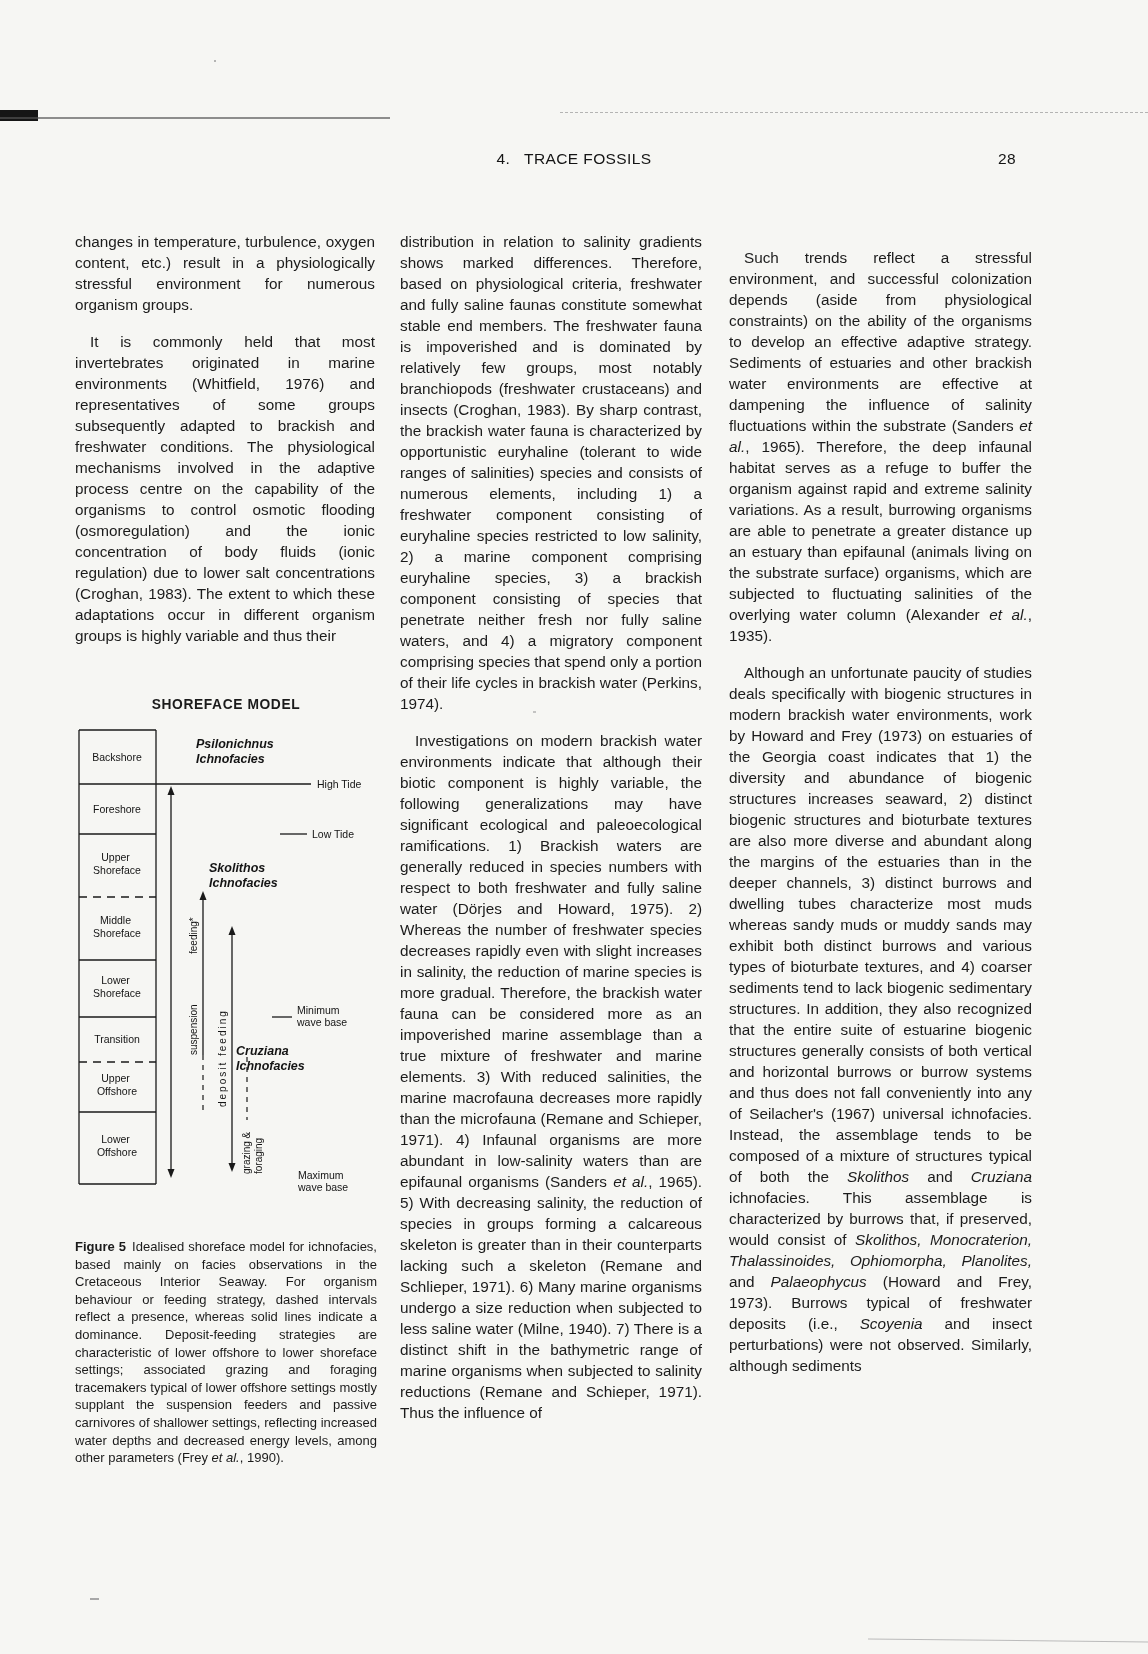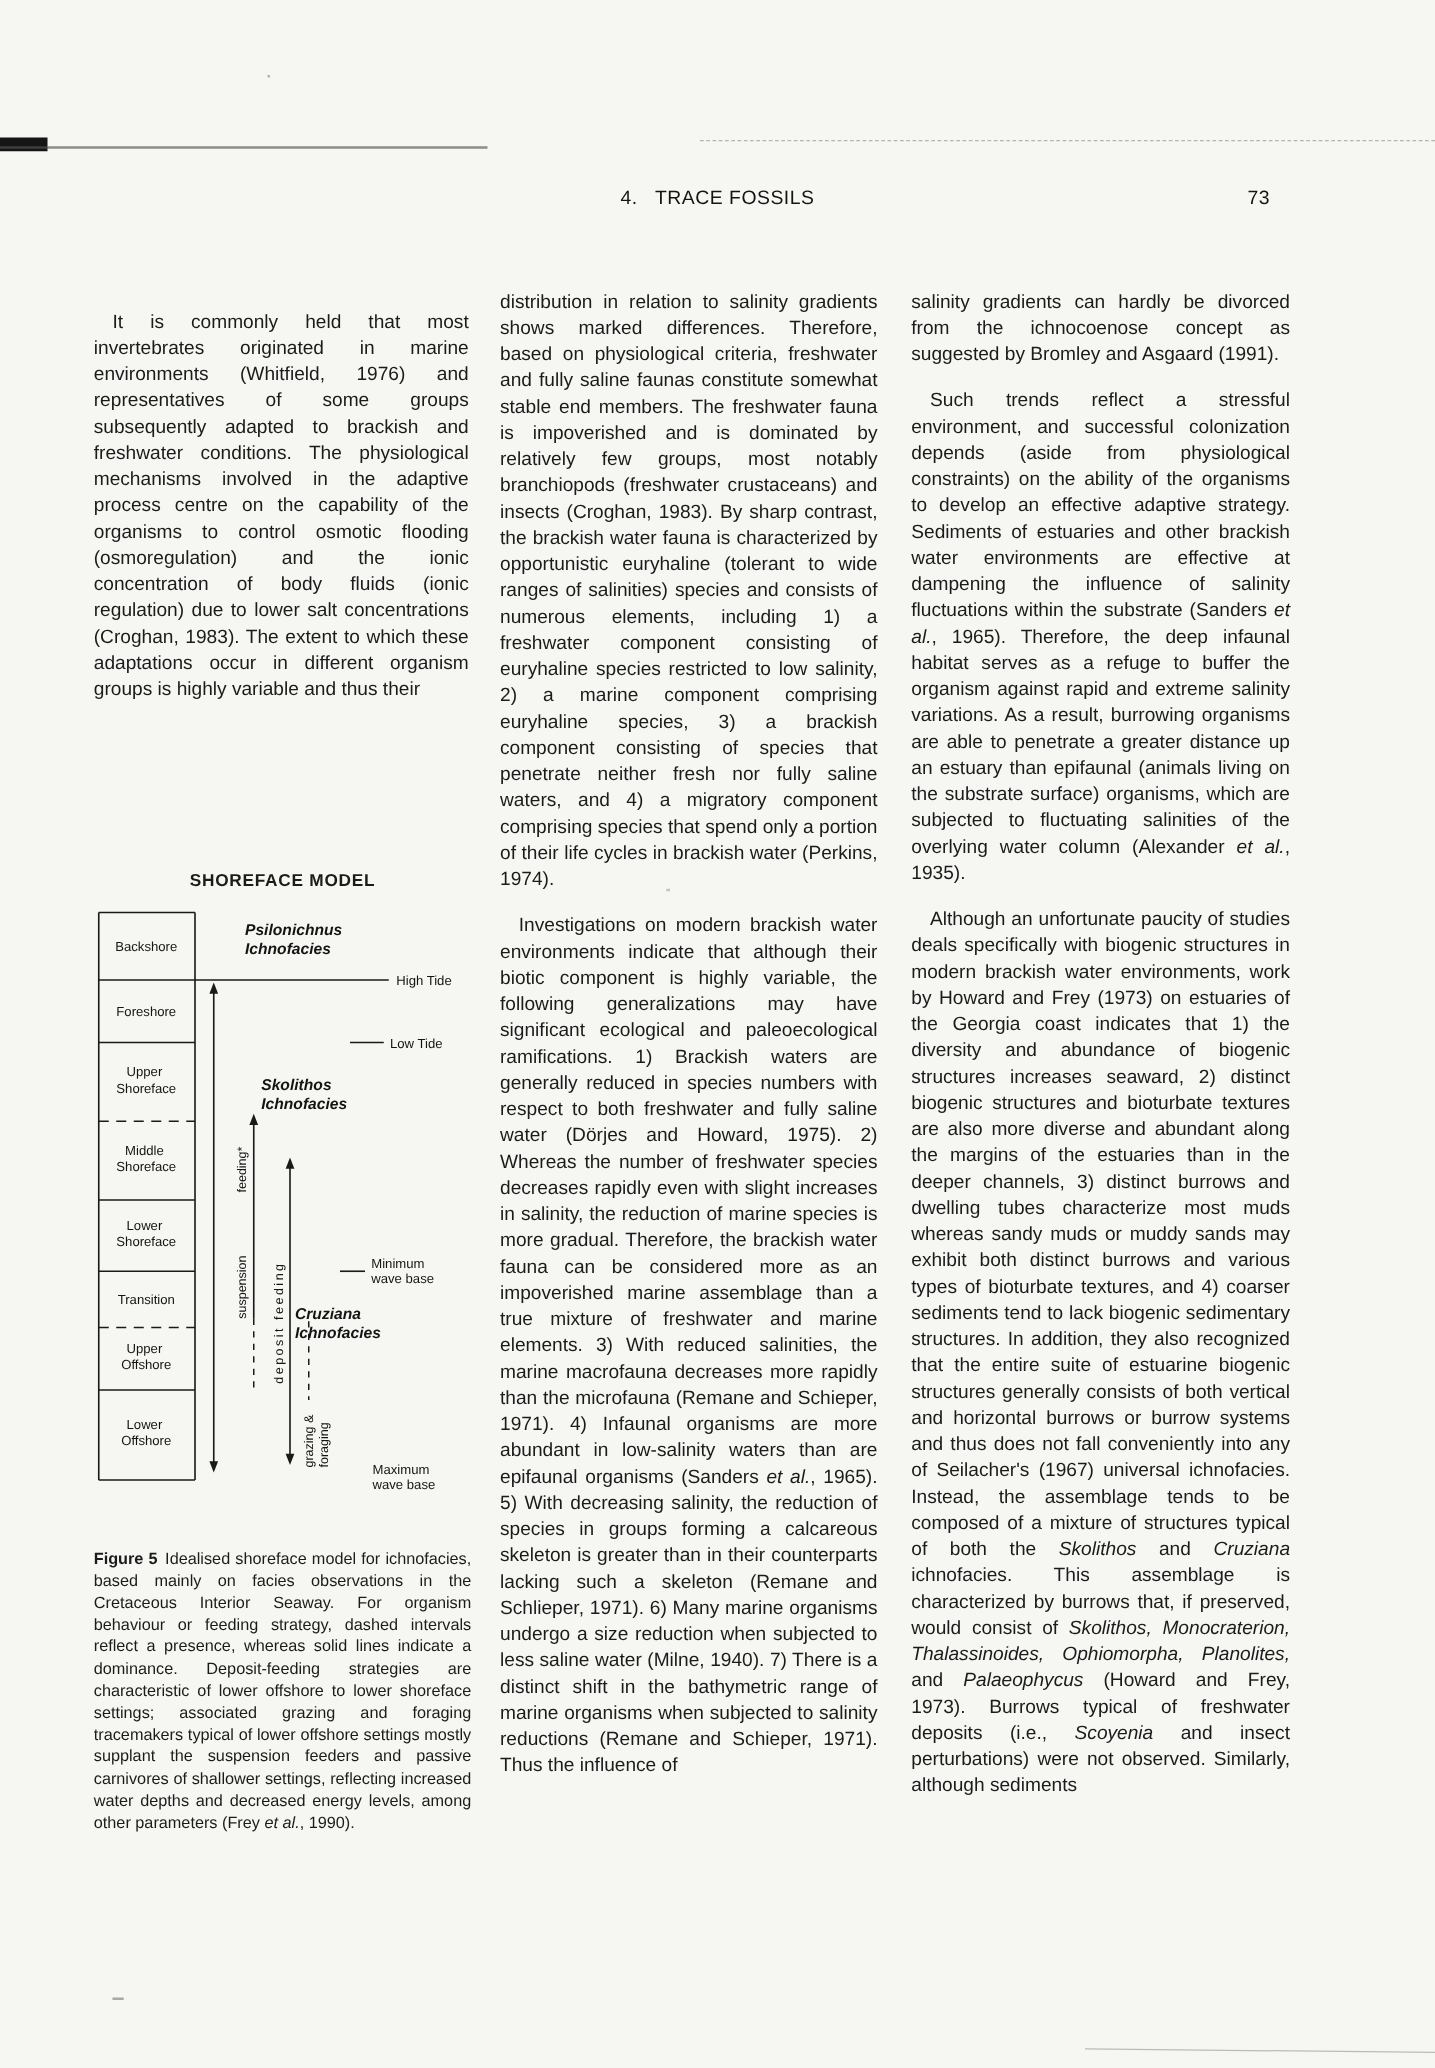--- a/index.html
+++ b/index.html
@@ -41,34 +41,34 @@
 <div class="abs" style="left:560px;top:112px;width:588px;height:0;border-top:1px dashed #999;opacity:.7;"></div>
 <div class="abs" style="left:214px;top:60px;width:2px;height:2px;background:#888;opacity:.6;"></div>
 <div class="abs" style="left:533px;top:711px;width:3px;height:2px;background:#999;opacity:.55;"></div>
 <div class="abs" style="left:90px;top:1598px;width:9px;height:2px;background:#888;opacity:.7;"></div>
 <div class="abs" style="left:868px;top:1640px;width:280px;height:0;border-top:1px solid #bbb;transform:rotate(0.6deg);"></div>
 
 <div class="abs" style="left:0;top:150px;width:976px;height:22px;">
   <div class="abs" style="left:374px;top:0;width:400px;text-align:center;">
     <span class="header-title">4.   TRACE FOSSILS</span>
   </div>
-  <span class="abs header-title" style="left:998px;top:0;">73</span>
+  <span class="abs header-title" style="left:998px;top:0;">28</span>
 </div>
 
 <div class="abs col" style="left:75px;top:231px;width:300px;">
+  <p><span>changes in temperature, turbulence, oxygen content, etc.) result in a physiologically stressful environment for numerous organism groups.</span></p>
   <p class="indent"><span>It is commonly held that most invertebrates originated in marine environments (Whitfield, 1976) and representatives of some groups subsequently adapted to brackish and freshwater conditions. The physiological mechanisms involved in the adaptive process centre on the capability of the organisms to control osmotic flooding (osmoregulation) and the ionic concentration of body fluids (ionic regulation) due to lower salt concentrations (Croghan, 1983). The extent to which these adaptations occur in different organism groups is highly variable and thus their</span></p>
 </div>
 
 <div class="abs col" style="left:400px;top:231px;width:302px;">
   <p><span>distribution in relation to salinity gradients shows marked differences. Therefore, based on physiological criteria, freshwater and fully saline faunas constitute somewhat stable end members. The freshwater fauna is impoverished and is dominated by relatively few groups, most notably branchiopods (freshwater crustaceans) and insects (Croghan, 1983). By sharp contrast, the brackish water fauna is characterized by opportunistic euryhaline (tolerant to wide ranges of salinities) species and consists of numerous elements, including 1) a freshwater component consisting of euryhaline species restricted to low salinity, 2) a marine component comprising euryhaline species, 3) a brackish component consisting of species that penetrate neither fresh nor fully saline waters, and 4) a migratory component comprising species that spend only a portion of their life cycles in brackish water (Perkins, 1974).</span></p>
   <p class="indent"><span>Investigations on modern brackish water environments indicate that although their biotic component is highly variable, the following generalizations may have significant ecological and paleoecological ramifications. 1) Brackish waters are generally reduced in species numbers with respect to both freshwater and fully saline water (Dörjes and Howard, 1975). 2) Whereas the number of freshwater species decreases rapidly even with slight increases in salinity, the reduction of marine species is more gradual. Therefore, the brackish water fauna can be considered more as an impoverished marine assemblage than a true mixture of freshwater and marine elements. 3) With reduced salinities, the marine macrofauna decreases more rapidly than the microfauna (Remane and Schieper, 1971). 4) Infaunal organisms are more abundant in low-salinity waters than are epifaunal organisms (Sanders </span><i>et al.</i><span>, 1965). 5) With decreasing salinity, the reduction of species in groups forming a calcareous skeleton is greater than in their counterparts lacking such a skeleton (Remane and Schlieper, 1971). 6) Many marine organisms undergo a size reduction when subjected to less saline water (Milne, 1940). 7) There is a distinct shift in the bathymetric range of marine organisms when subjected to salinity reductions (Remane and Schieper, 1971). Thus the influence of</span></p>
 </div>
 
 <div class="abs col" style="left:729px;top:231px;width:303px;">
-  <p><span>salinity gradients can hardly be divorced from the ichnocoenose concept as suggested by Bromley and Asgaard (1991).</span></p>
   <p class="indent"><span>Such trends reflect a stressful environment, and successful colonization depends (aside from physiological constraints) on the ability of the organisms to develop an effective adaptive strategy. Sediments of estuaries and other brackish water environments are effective at dampening the influence of salinity fluctuations within the substrate (Sanders </span><i>et al.</i><span>, 1965). Therefore, the deep infaunal habitat serves as a refuge to buffer the organism against rapid and extreme salinity variations. As a result, burrowing organisms are able to penetrate a greater distance up an estuary than epifaunal (animals living on the substrate surface) organisms, which are subjected to fluctuating salinities of the overlying water column (Alexander </span><i>et al.</i><span>, 1935).</span></p>
   <p class="indent"><span>Although an unfortunate paucity of studies deals specifically with biogenic structures in modern brackish water environments, work by Howard and Frey (1973) on estuaries of the Georgia coast indicates that 1) the diversity and abundance of biogenic structures increases seaward, 2) distinct biogenic structures and bioturbate textures are also more diverse and abundant along the margins of the estuaries than in the deeper channels, 3) distinct burrows and dwelling tubes characterize most muds whereas sandy muds or muddy sands may exhibit both distinct burrows and various types of bioturbate textures, and 4) coarser sediments tend to lack biogenic sedimentary structures. In addition, they also recognized that the entire suite of estuarine biogenic structures generally consists of both vertical and horizontal burrows or burrow systems and thus does not fall conveniently into any of Seilacher's (1967) universal ichnofacies. Instead, the assemblage tends to be composed of a mixture of structures typical of both the </span><i>Skolithos</i><span> and </span><i>Cruziana</i><span> ichnofacies. This assemblage is characterized by burrows that, if preserved, would consist of </span><i>Skolithos, Monocraterion, Thalassinoides, Ophiomorpha, Planolites,</i><span> and </span><i>Palaeophycus</i><span> (Howard and Frey, 1973). Burrows typical of freshwater deposits (i.e., </span><i>Scoyenia</i><span> and insect perturbations) were not observed. Similarly, although sediments</span></p>
 </div>
 
 <div class="abs" style="left:76px;top:670px;width:302px;margin-top:27px;">
   <div class="fig-title">SHOREFACE MODEL</div>
 
   <svg width="300" height="478" viewBox="0 0 300 478" style="display:block;margin-top:10px;">
 
     <g>

